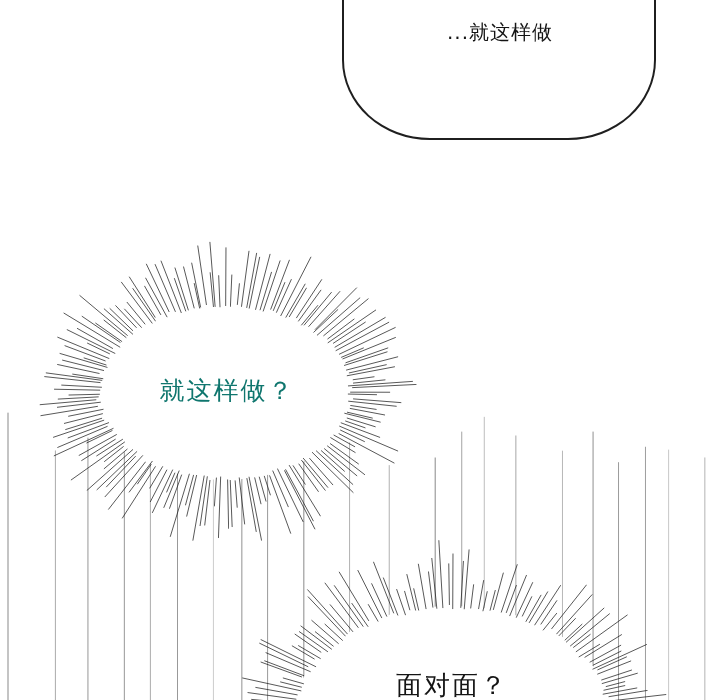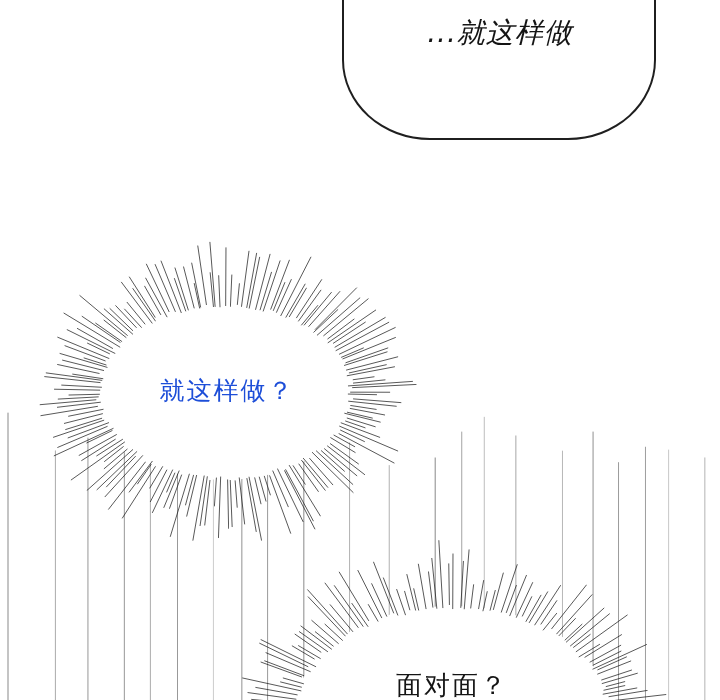--- a/index.html
+++ b/index.html
@@ -34,35 +34,34 @@
     border: 2px solid #1f1f1f;
     border-radius: 70px 70px 88px 88px / 62px 62px 80px 80px;
     box-sizing: border-box;
   }
   .bubble-top-text {
     position: absolute;
     left: 379px;
     top: 16px;
     width: 242px;
     text-align: center;
-    font-size: 28px;
+    font-size: 20px;
     line-height: 33px;
     letter-spacing: 1px;
     color: #141414;
-    font-style: italic;
   }
   .burst-text-mid {
     position: absolute;
     left: 96px;
     top: 374px;
     width: 262px;
     text-align: center;
     font-size: 25px;
     letter-spacing: 2px;
-    color: #1d4ed8;
+    color: #0f766e;
   }
   .burst-text-bottom {
     position: absolute;
     left: 330px;
     top: 668px;
     width: 244px;
     text-align: center;
     font-size: 26px;
     letter-spacing: 2px;
     color: #141414;

